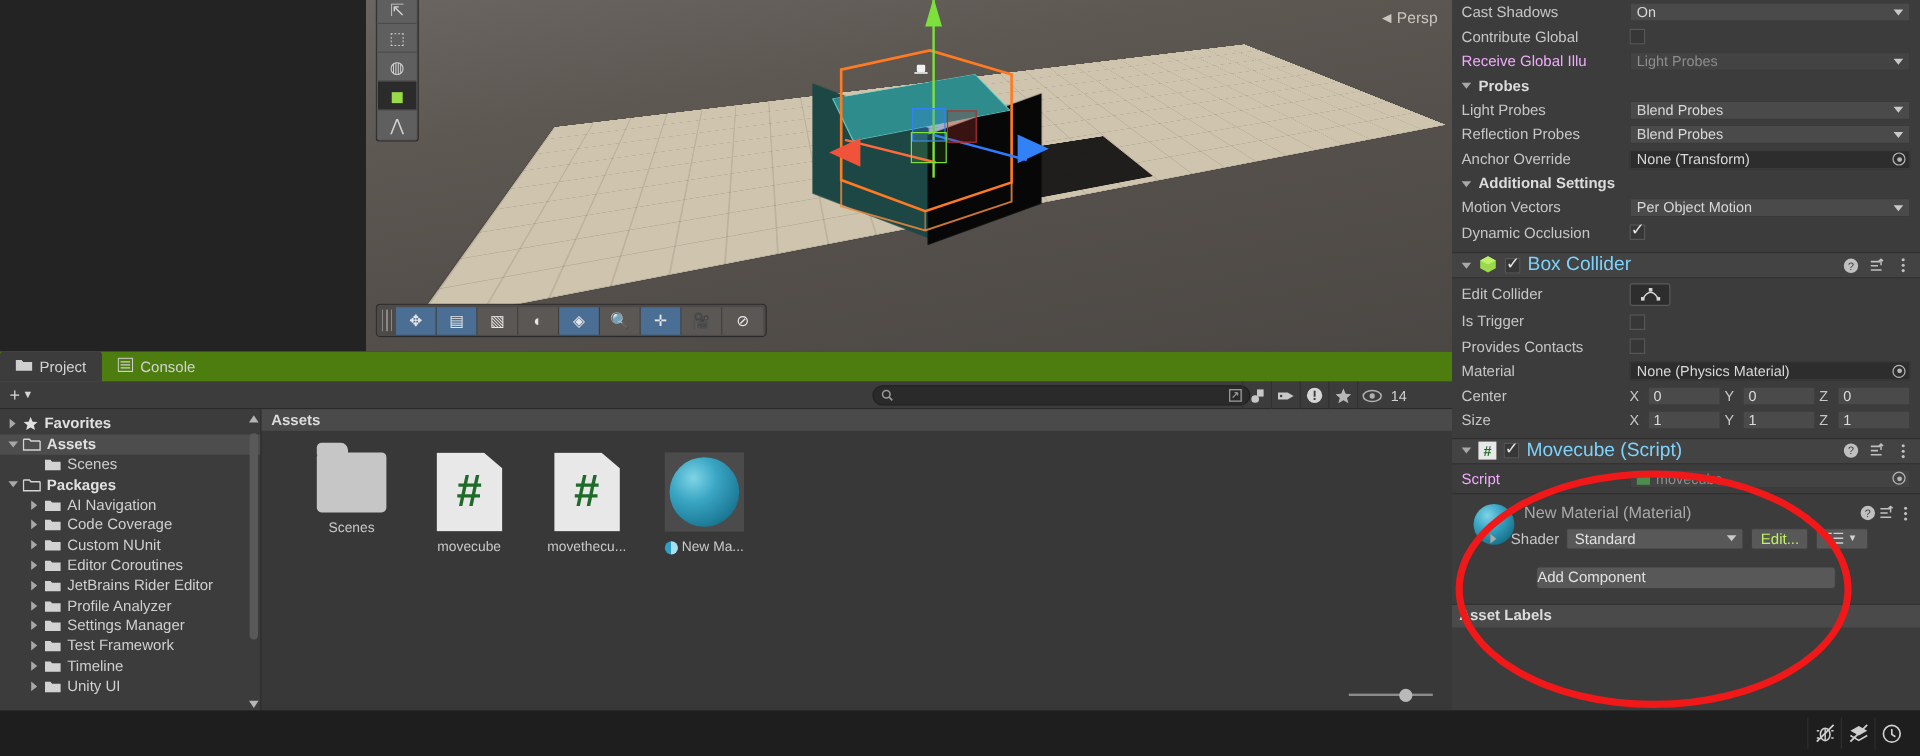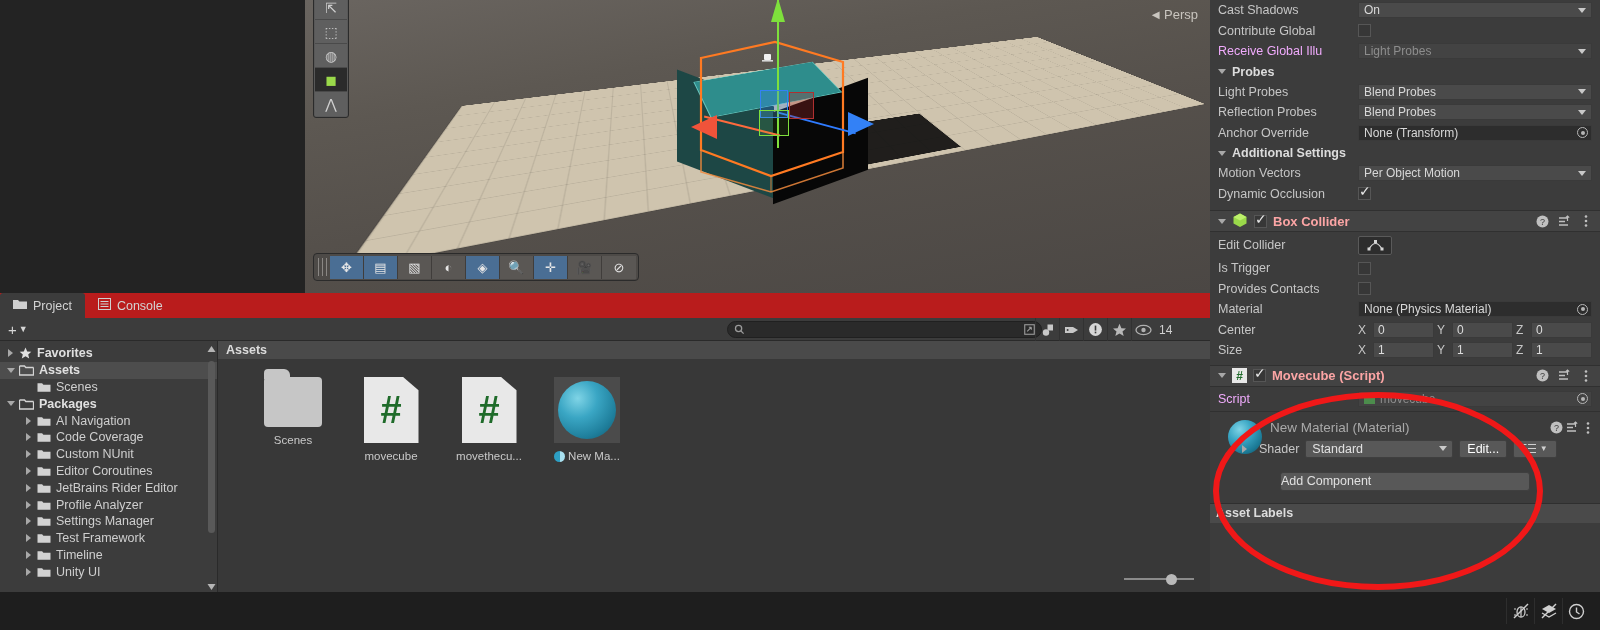--- a/index.html
+++ b/index.html
@@ -62,21 +62,21 @@
       padding:2px; }
   #grip { width:9px; height:18px; margin:0 3px 0 2px;
       background:repeating-linear-gradient(90deg,#8a8784 0 1px, transparent 1px 4px); }
   .btool { width:34px; height:23px; display:flex; align-items:center; justify-content:center;
       background:#5a5754; border-right:1px solid #403d3b; }
   .btool.on { background:#4a6e94; }
   .btool:last-child { border-right:none; }
 
   
   #project-panel { position:absolute; left:0; top:293px; width:1210px; height:299px; background:#3c3c3c; }
-  #tabbar { height:25px; background:#b91c1c; display:flex; align-items:flex-end; }
+  #tabbar { height:25px; background:#4d7c0f; display:flex; align-items:flex-end; }
   .tab { height:25px; display:flex; align-items:center; gap:6px; padding:0 13px; font-size:12.5px; color:#d3d3d3; }
   .tab.active { background:#3c3c3c; border-top-left-radius:3px; border-top-right-radius:3px; }
   #proj-toolbar { height:23px; background:#3c3c3c; display:flex; align-items:center;
       border-bottom:1px solid #2a2a2a; position:relative; }
   #plus-btn { display:flex; align-items:center; gap:2px; margin-left:8px; color:#d6d6d6; font-size:15px; }
   #search-wrap { position:absolute; left:727px; top:3px; width:315px; height:17px;
       background:#2a2a2a; border:1px solid #202020; border-radius:9px; display:flex; align-items:center; padding:0 6px; }
   .tb-ico { width:24px; height:23px; display:flex; align-items:center; justify-content:center;
       border-left:1px solid #323232; }
   #tb-icons { position:absolute; left:1035px; top:0; display:flex; align-items:center; height:23px; }
@@ -123,21 +123,21 @@
   .ifield.dark { background:#2d2d2d; }
   .ifield.dim { color:#8d8d8d; background:#434343; }
   .caret-dn { position:absolute; right:5px; width:0;height:0;
       border-left:4px solid transparent;border-right:4px solid transparent;border-top:5px solid #c9c9c9; }
   .cb { width:13px; height:13px; background:#373737; border:1px solid #565656; position:relative; }
   .cb.checked::after { content:"✓"; position:absolute; left:0px; top:-5px; font-size:14px; color:#e8e8e8; }
   .section-hdr { display:flex; align-items:center; height:20px; font-weight:bold; color:#dcdcdc; padding-left:8px; }
   .section-hdr .tri-d { margin-right:6px; }
   .comp-hdr { display:flex; align-items:center; height:22px; background:#434343;
       border-top:1px solid #303030; border-bottom:1px solid #303030; padding-left:8px; gap:6px; }
-  .comp-title { font-weight:bold; color:#fca5a5; font-size:13px; flex:1; }
+  .comp-title { font-weight:normal; color:#7dd3fc; font-size:16px; flex:1; }
   .hdr-ico { width:16px; height:16px; display:flex; align-items:center; justify-content:center; color:#bdbdbd; }
   .vec3 { flex:1; display:flex; align-items:center; gap:3px; margin-right:8px; }
   .vec3 .ax { width:12px; color:#c6c6c6; font-size:12px; }
   .vec3 .vf { flex:1; height:16px; background:#4a4a4a; border:1px solid #3a3a3a; color:#dcdcdc;
       display:flex; align-items:center; padding:0 4px; font-size:12px; }
   .radio-target { position:absolute; right:3px; width:11px; height:11px; border:1.5px solid #b6b6b6; border-radius:50%; }
   .radio-target::after { content:""; position:absolute; left:2.5px; top:2.5px; width:4px; height:4px;
       border-radius:50%; background:#b6b6b6; }
   #edit-collider-btn { width:34px; height:19px; background:#2d2d2d; border:1px solid #5a5a5a; border-radius:2px;
       display:flex; align-items:center; justify-content:center; }
@@ -772,21 +772,21 @@
                 </svg>
             </div>
           </div>
           <div style="display:flex;align-items:center;height:22px;gap:6px">
             <div class="tri-r" style="margin-left:-28px"></div>
             <span style="color:#c6c6c6;margin-left:6px">Shader</span>
             <div style="width:148px;height:18px;background:#585858;border:1px solid #3f3f3f;border-radius:2px;display:flex;align-items:center;padding:0 6px;position:relative;color:#e0e0e0">
               <span>Standard</span>
               <div class="caret-dn"></div>
             </div>
-            <div style="width:48px;height:18px;background:#585858;border:1px solid #3f3f3f;border-radius:2px;display:flex;align-items:center;justify-content:center;color:#ffffff">
+            <div style="width:48px;height:18px;background:#585858;border:1px solid #3f3f3f;border-radius:2px;display:flex;align-items:center;justify-content:center;color:#bef264">
                 <span>Edit...</span>
               </div>
             <div style="width:44px;height:18px;background:#585858;border:1px solid #3f3f3f;border-radius:2px;display:flex;align-items:center;justify-content:center;gap:3px">
               <svg width="14" height="11" viewBox="0 0 14 11">
                   <path d="M0.5 1.5 h3 M0.5 5.5 h3 M0.5 9.5 h3 M5 1.5 h8 M5 5.5 h8 M5 9.5 h8" stroke="#d0d0d0" stroke-width="1.2"></path>
                 </svg>
               <span style="font-size:8px;color:#d0d0d0">▼</span>
             </div>
           </div>
         </div>

